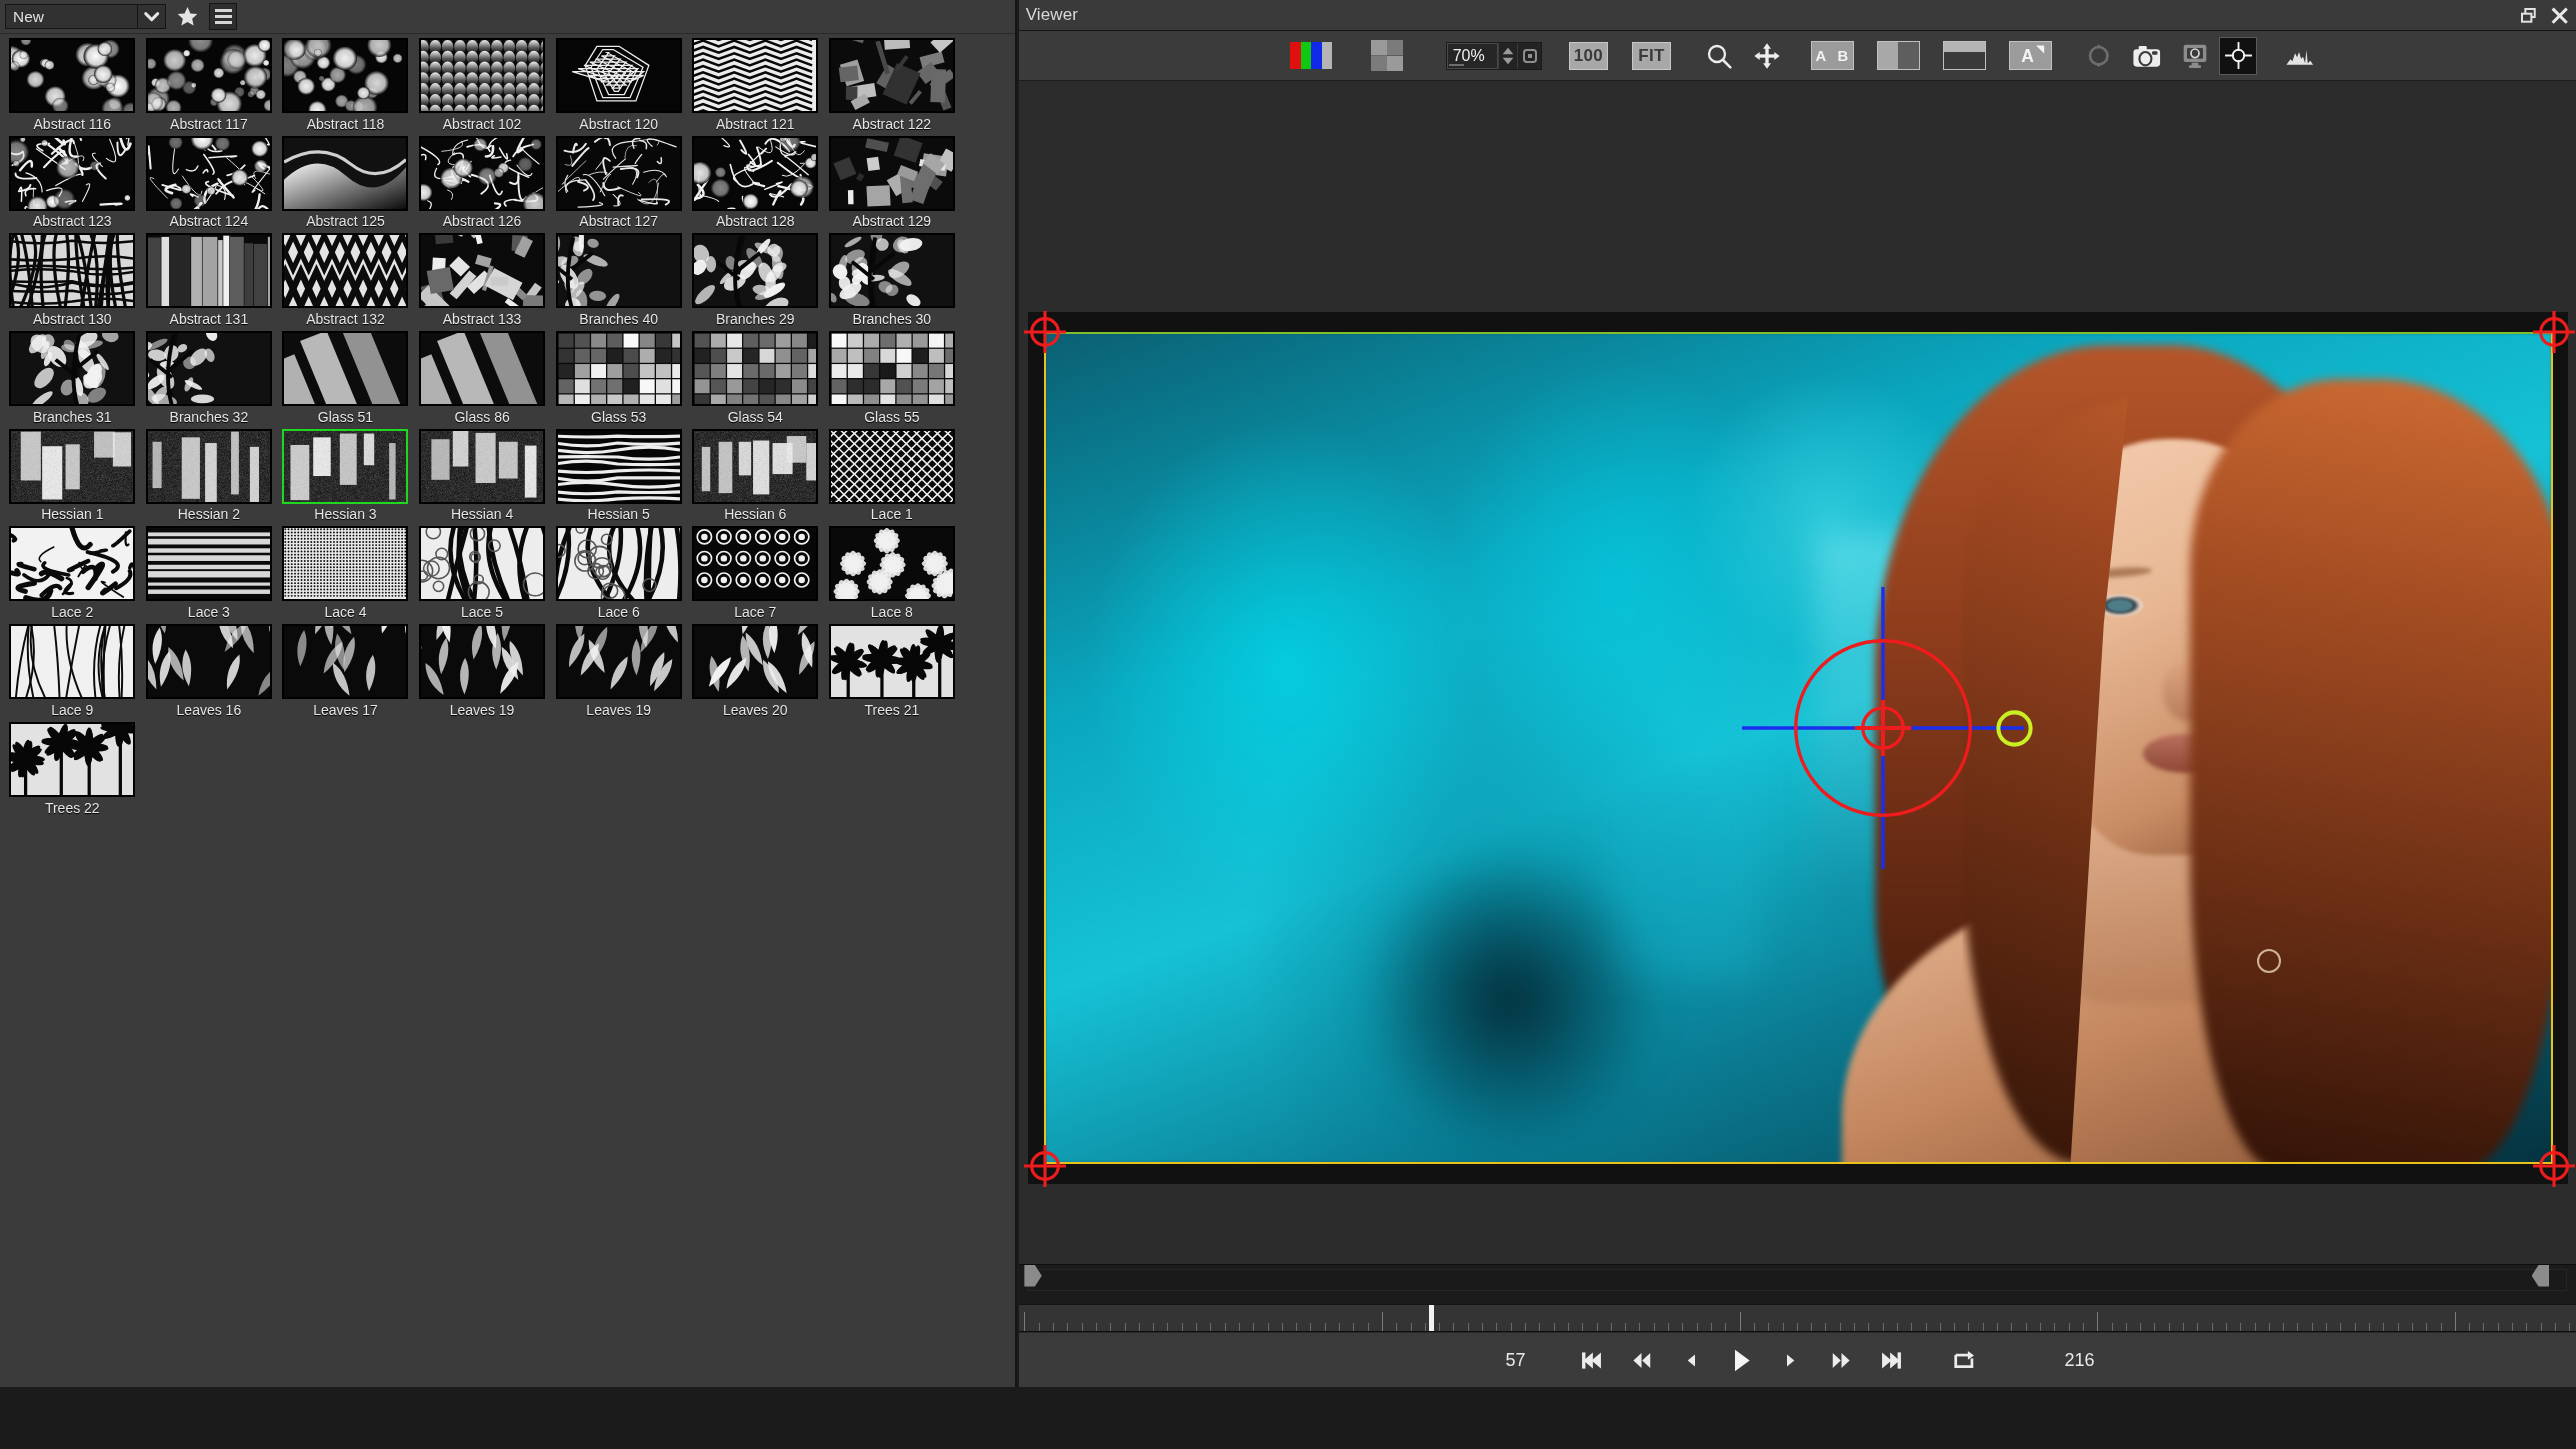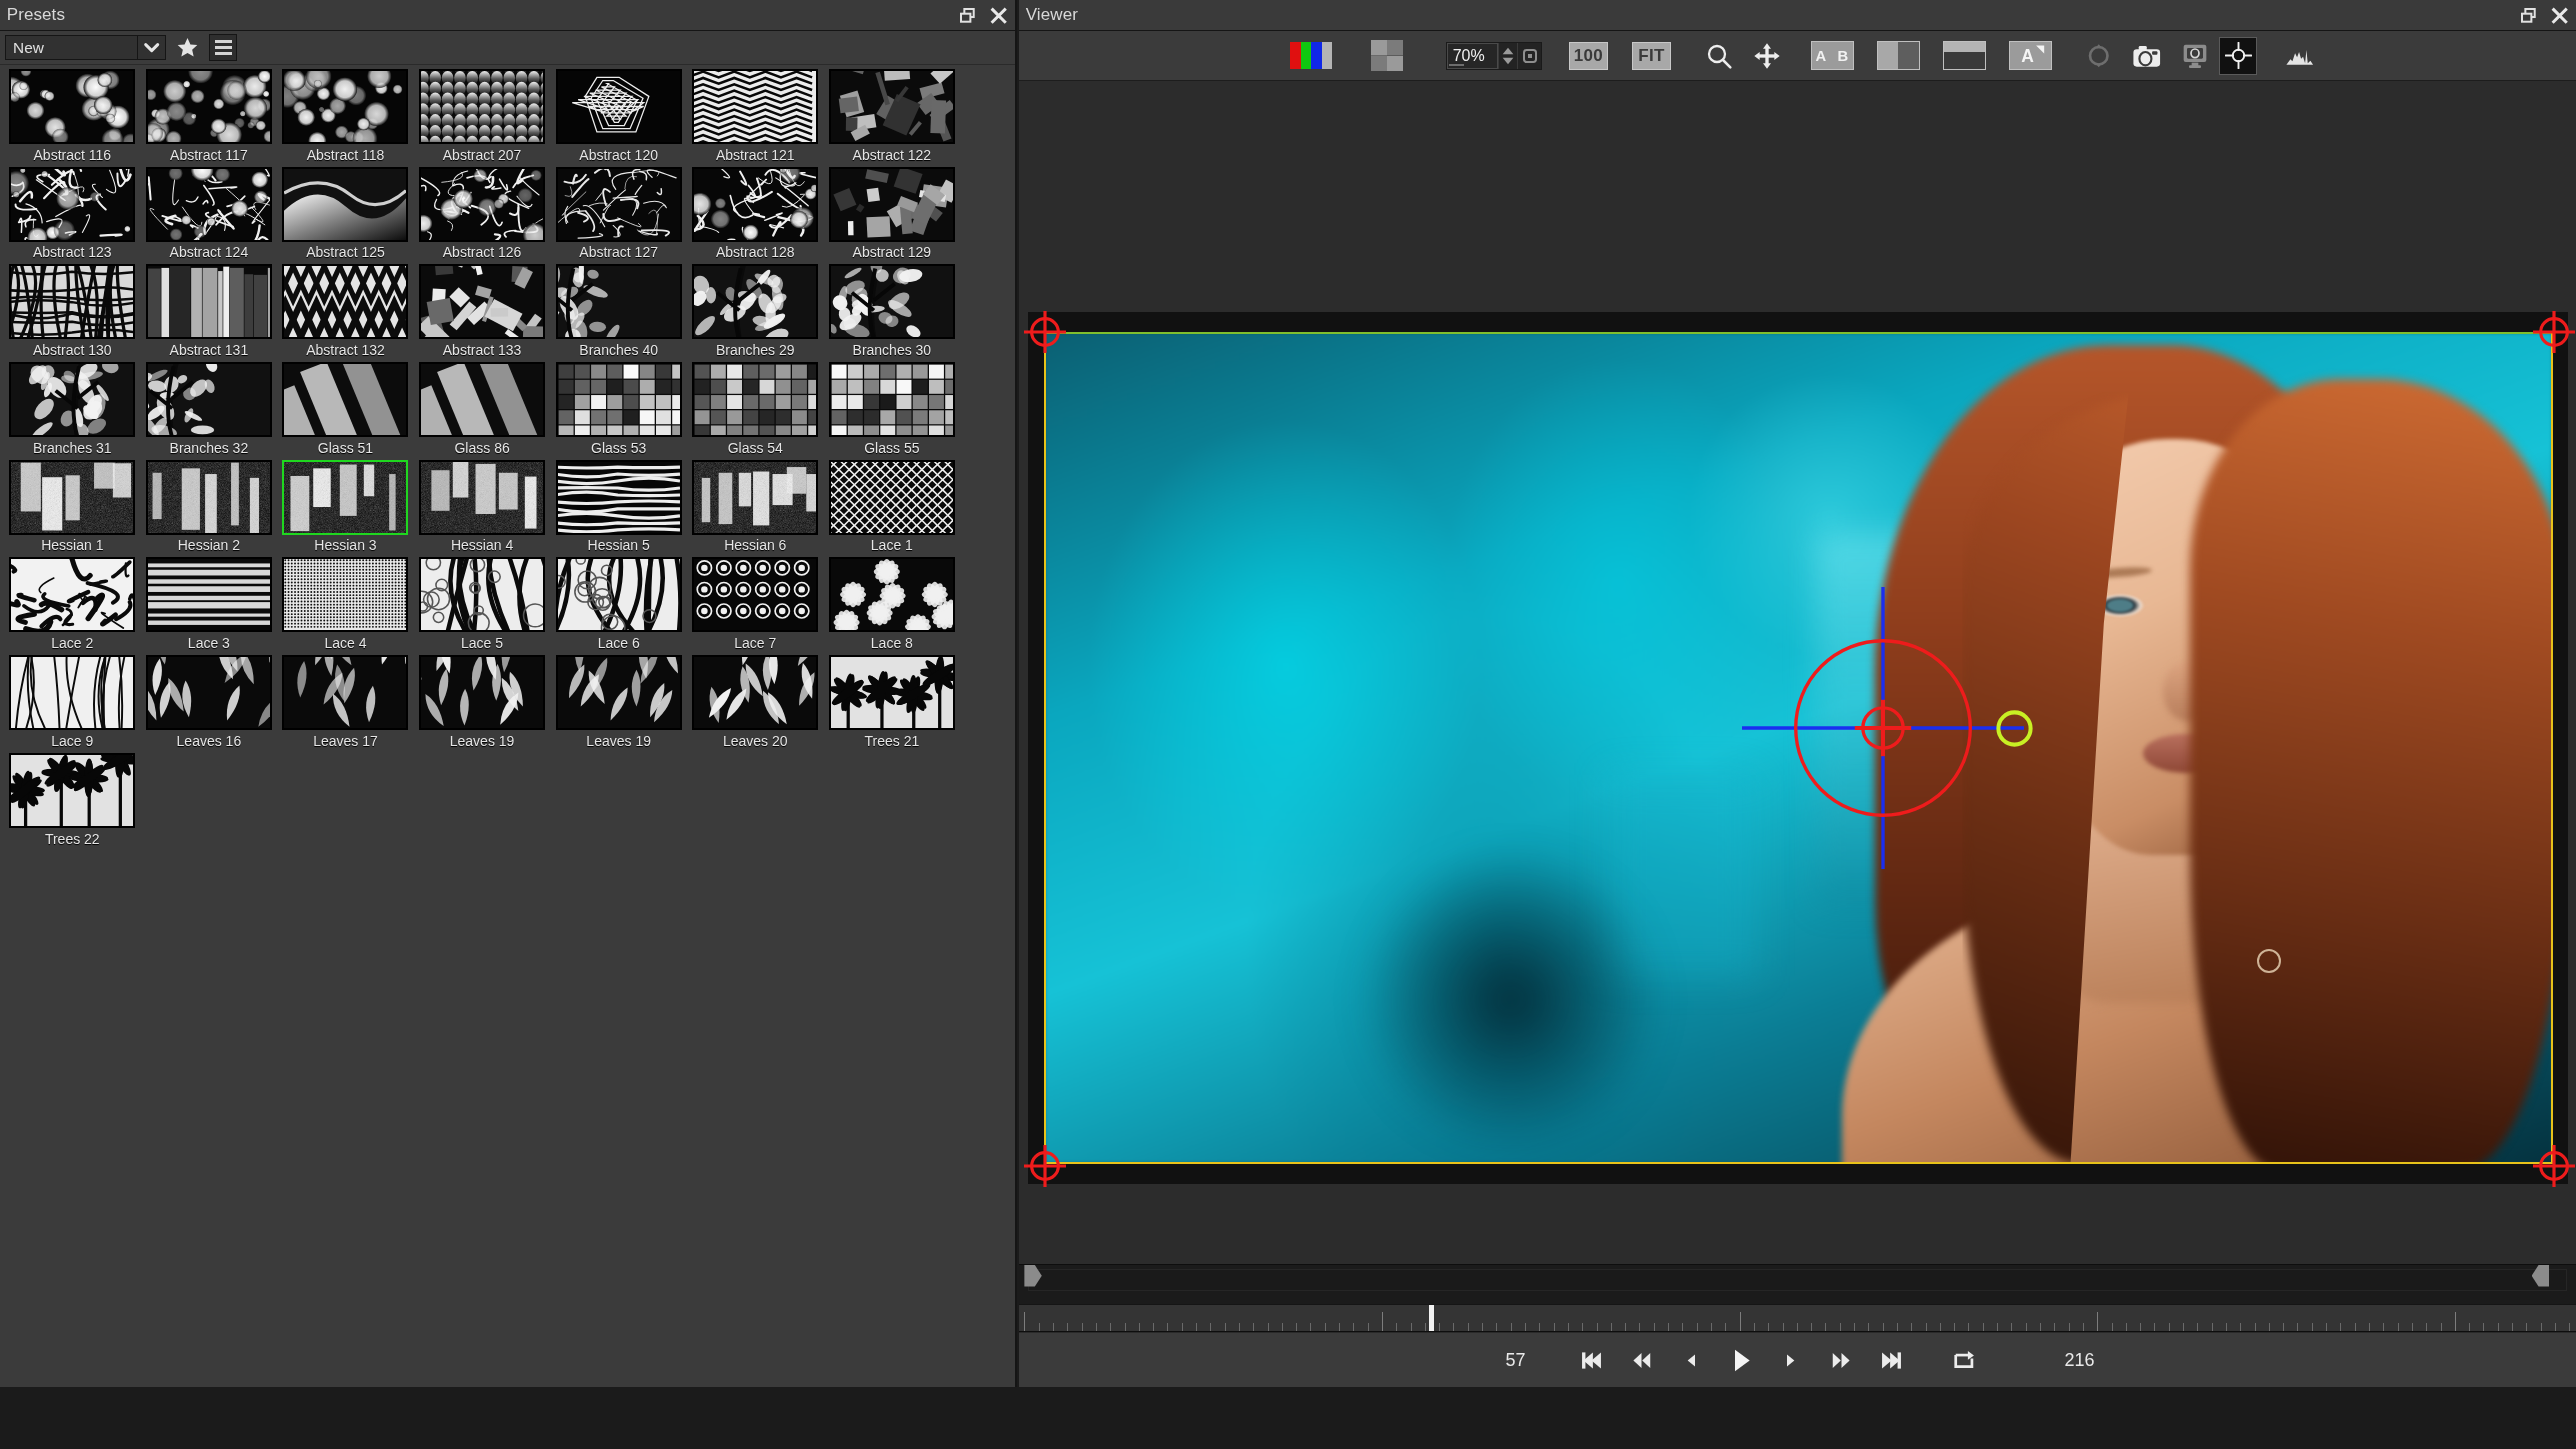--- a/index.html
+++ b/index.html
@@ -433,36 +433,20 @@
     cursor: pointer; letter-spacing:0.4px;
   }
 </style>
 </head>
 <body>
 
 <div class="app">
 
   <section class="presets-panel">
 
-    <div class="panel-titlebar">
-      <span class="panel-title">Presets</span>
-      <div class="win-controls">
-        <span class="win-btn">
-          <svg width="17.4" height="17.4" viewBox="0 0 26 26">
-            <rect x="8" y="3" width="14" height="12" fill="none" stroke="#e2e2e2" stroke-width="3"></rect>
-            <rect x="3" y="10" width="14" height="12" fill="#3a3a3a" stroke="#e2e2e2" stroke-width="3"></rect>
-          </svg>
-        </span>
-        <span class="win-btn">
-          <svg width="17.4" height="17.4" viewBox="0 0 26 26">
-            <path d="M4 4 L22 22 M22 4 L4 22" stroke="#e8e8e8" stroke-width="4.5" stroke-linecap="square"></path>
-          </svg>
-        </span>
-      </div>
-    </div>
 
     <div class="presets-toolbar">
       <div class="combo">
         <span class="combo-label">New</span>
         <span class="combo-arrow">
           <svg width="17.4" height="12" viewBox="0 0 26 18">
             <path d="M4 4 L13 13 L22 4" fill="none" stroke="#e6e6e6" stroke-width="4.5" stroke-linecap="round" stroke-linejoin="round"></path>
           </svg>
         </span>
       </div>
@@ -718,21 +702,21 @@
                   <ellipse cx="60" cy="113" rx="9" ry="11" fill="url(#gsl2)"></ellipse>
                   <ellipse cx="79" cy="113" rx="9" ry="11" fill="url(#gsl2)"></ellipse>
                   <ellipse cx="98" cy="113" rx="9" ry="11" fill="url(#gsl2)"></ellipse>
                   <ellipse cx="117" cy="113" rx="9" ry="11" fill="url(#gsl2)"></ellipse>
                   <ellipse cx="136" cy="113" rx="9" ry="11" fill="url(#gsl2)"></ellipse>
                   <ellipse cx="155" cy="113" rx="9" ry="11" fill="url(#gsl2)"></ellipse>
                   <ellipse cx="174" cy="113" rx="9" ry="11" fill="url(#gsl2)"></ellipse>
                   <ellipse cx="193" cy="113" rx="9" ry="11" fill="url(#gsl2)"></ellipse>
                 </svg>
               </div>
-              <div class="preset-label">Abstract 207</div>
+              <div class="preset-label">Abstract 102</div>
             </div>
             <div class="preset-cell">
               <div class="thumb-frame">
                 <svg class="thumb-img" viewBox="0 0 188 112" preserveAspectRatio="none">
                   <rect width="188" height="112" fill="#050505"></rect>
                   <polygon points="94,10 140,40 120,96 60,96 42,40 60,10" fill="none" stroke="#ededed" stroke-width="2"></polygon>
                   <polygon points="85,15 131,43 111,91 69,91 51,43 69,15" fill="none" stroke="#ededed" stroke-width="2"></polygon>
                   <polygon points="76,20 122,46 102,86 78,86 60,46 78,20" fill="none" stroke="#ededed" stroke-width="2"></polygon>
                   <polygon points="67,25 113,49 93,81 87,81 69,49 87,25" fill="none" stroke="#ededed" stroke-width="2"></polygon>
                   <polygon points="58,30 104,52 84,76 96,76 78,52 96,30" fill="none" stroke="#ededed" stroke-width="2"></polygon>

